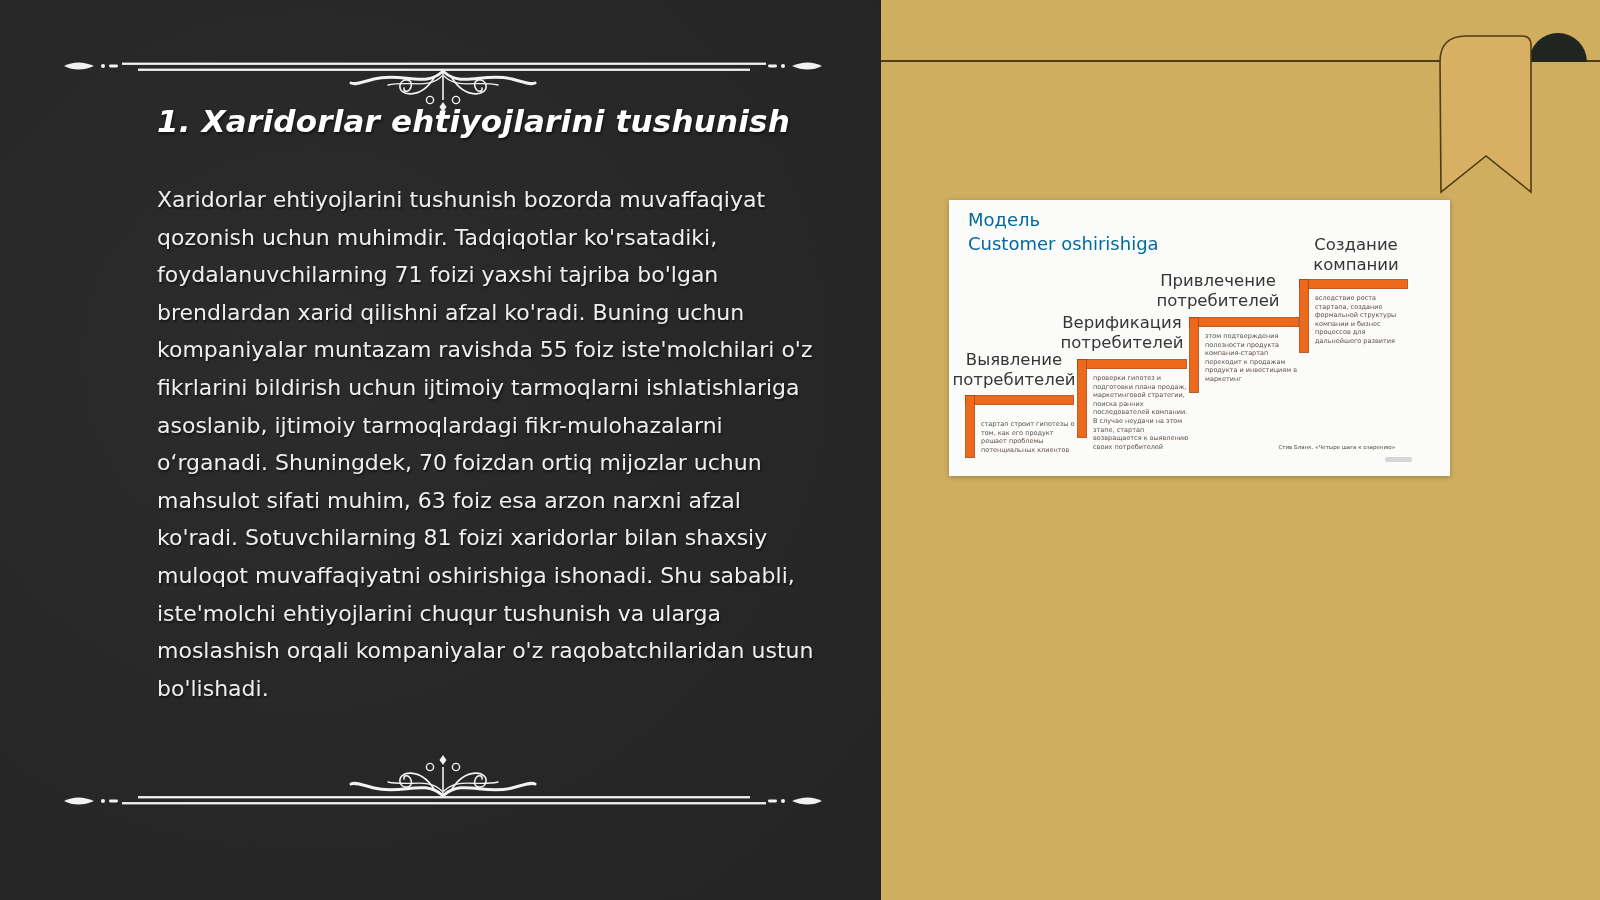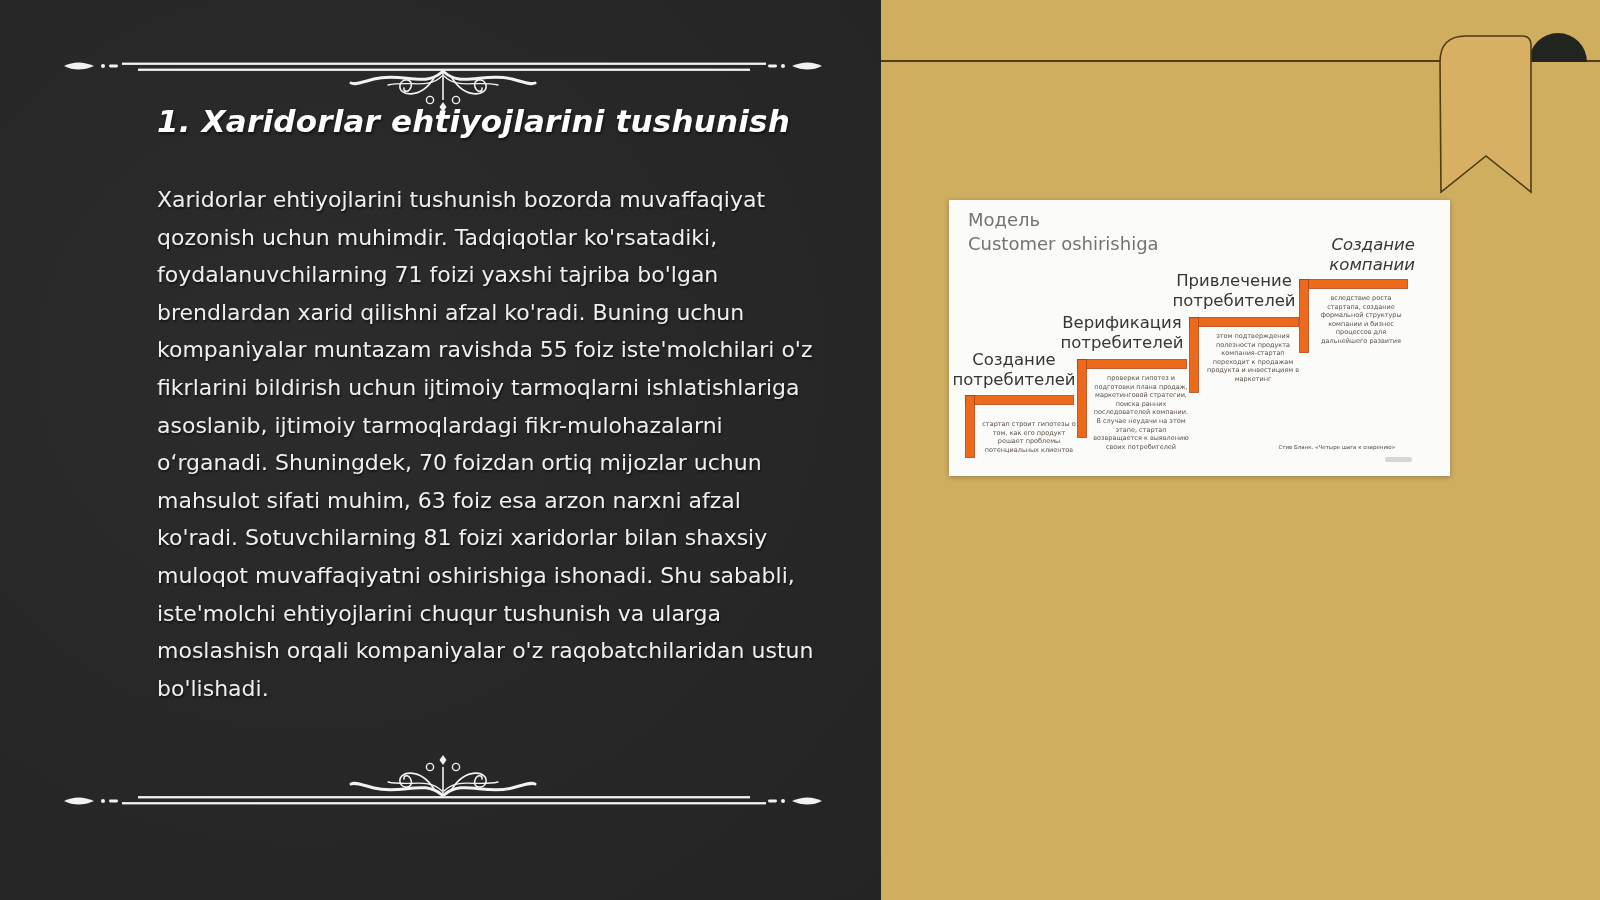--- a/index.html
+++ b/index.html
@@ -23,24 +23,24 @@
   .gold-line{position:absolute;left:881px;top:60px;width:719px;height:2px;
              background:#42320f;opacity:.9;}
   .dome{position:absolute;left:1529px;top:33px;width:58px;height:29px;
         background:#21251f;border-radius:29px 29px 0 0;}
   .bookmark{position:absolute;left:1436px;top:32px;width:100px;height:166px;}
 
   
   .diagram-panel{position:absolute;left:949px;top:200px;width:501px;height:276px;
                  background:#fbfbfa;box-shadow:0 1px 5px rgba(0,0,0,.28);}
   .diagram-title{position:absolute;left:19px;top:8px;font-size:18px;line-height:24px;
-                 color:#737373;}
+                 color:#0369a1;}
   .stage-heading{position:absolute;font-size:16.5px;line-height:20px;color:#363636;
                  text-align:center;}
-  .stage-text{position:absolute;font-size:6.5px;line-height:8.6px;color:#5d5046;text-align:center;}
+  .stage-text{position:absolute;font-size:6.5px;line-height:8.6px;color:#5d5046;}
   .bar{position:absolute;background:#ed6a1c;box-shadow:0 0 0 1px rgba(178,66,14,.85);}
   .diagram-caption{position:absolute;left:296px;top:244px;width:150px;text-align:right;
                    font-size:5.5px;color:#4c4c4c;}
   .watermark{position:absolute;left:436px;top:257px;width:27px;height:5px;
              background:#c9c9c9;border-radius:2px;opacity:.75;}
 </style>
 </head>
 <body>
 
 <div class="slide">
@@ -50,36 +50,36 @@
   <svg class="bookmark" viewBox="0 0 100 166">
     <path d="M4 30 Q4 4 30 4 L86 4 Q95 4 95 13 L95 160 L50 124 L5 160 Z" fill="#d8b063" stroke="#4e3c12" stroke-width="1.6"></path>
   </svg>
 
   <div class="diagram-panel">
     <div class="diagram-title">
       <div>Модель</div>
       <div>Customer oshirishiga</div>
     </div>
 
-    <div class="stage-heading" style="left:0px;top:150px;width:130px;">Создание потребителей</div>
+    <div class="stage-heading" style="left:0px;top:150px;width:130px;">Выявление потребителей</div>
     <div class="bar" style="left:17px;top:196px;width:107px;height:8px;"></div>
     <div class="bar" style="left:17px;top:196px;width:8px;height:61px;"></div>
     <div class="stage-text" style="left:32px;top:220px;width:96px;">стартап строит гипотезы о том, как его продукт решает проблемы потенциальных клиентов</div>
 
     <div class="stage-heading" style="left:102px;top:113px;width:130px;margin-left:6px;">Верификация потребителей</div>
     <div class="bar" style="left:129px;top:160px;width:108px;height:8px;"></div>
     <div class="bar" style="left:129px;top:160px;width:8px;height:77px;"></div>
     <div class="stage-text" style="left:144px;top:174px;width:96px;">проверки гипотез и подготовки плана продаж, маркетинговой стратегии, поиска ранних последователей компании. В случае неудачи на этом этапе, стартап возвращается к выявлению своих потребителей</div>
 
-    <div class="stage-heading" style="left:220px;top:71px;width:130px;text-align:center;">Привлечение потребителей</div>
+    <div class="stage-heading" style="left:204px;top:71px;width:130px;text-align:center;">Привлечение потребителей</div>
     <div class="bar" style="left:241px;top:118px;width:108px;height:8px;"></div>
     <div class="bar" style="left:241px;top:118px;width:8px;height:74px;"></div>
     <div class="stage-text" style="left:256px;top:132px;width:96px;">этом подтверждения полезности продукта компания-стартап переходит к продажам продукта и инвестициям в маркетинг</div>
 
-    <div class="stage-heading" style="left:348px;top:35px;width:118px;text-align:right;font-style:italic;">Создание компании</div>
+    <div class="stage-heading" style="left:348px;top:35px;width:118px;text-align:center;">Создание компании</div>
     <div class="bar" style="left:351px;top:80px;width:107px;height:8px;"></div>
     <div class="bar" style="left:351px;top:80px;width:8px;height:72px;"></div>
     <div class="stage-text" style="left:366px;top:94px;width:92px;">вследствие роста стартапа, создание формальной структуры компании и бизнес процессов для дальнейшего развития</div>
 
     <div class="diagram-caption">Стив Бланк. «Четыре шага к озарению»</div>
     <div class="watermark"></div>
   </div>
 
   <div class="dark-panel">
 

